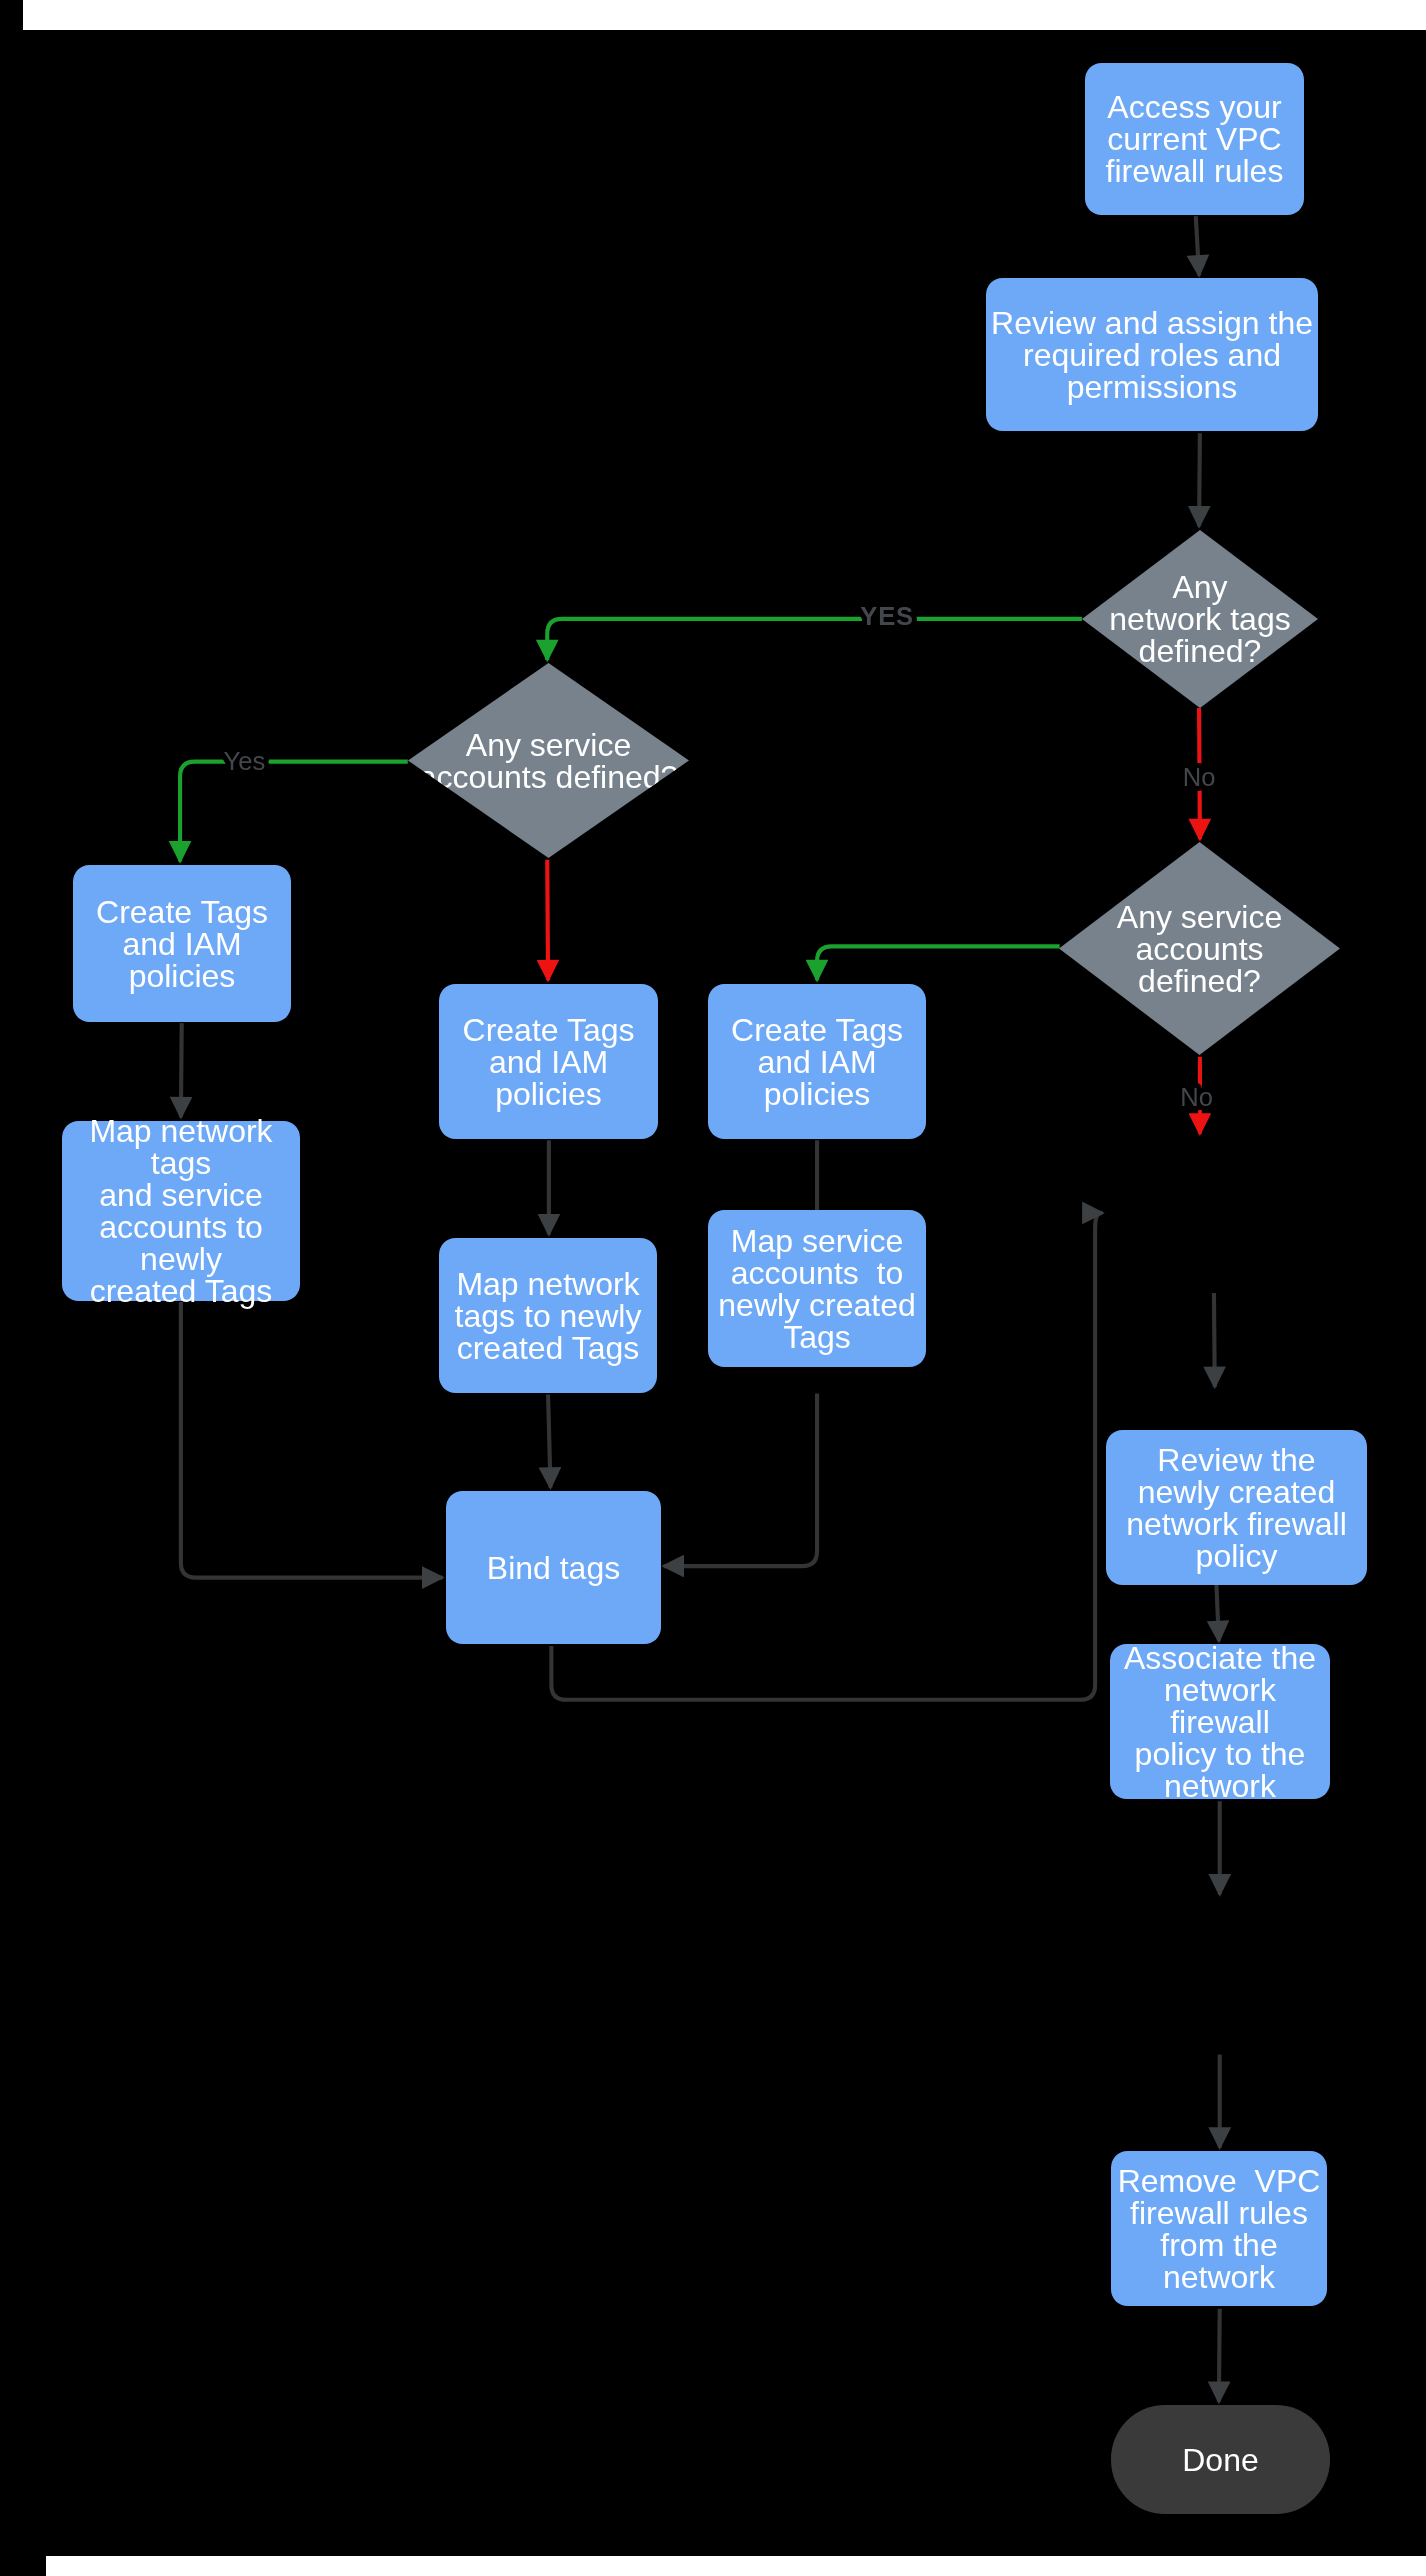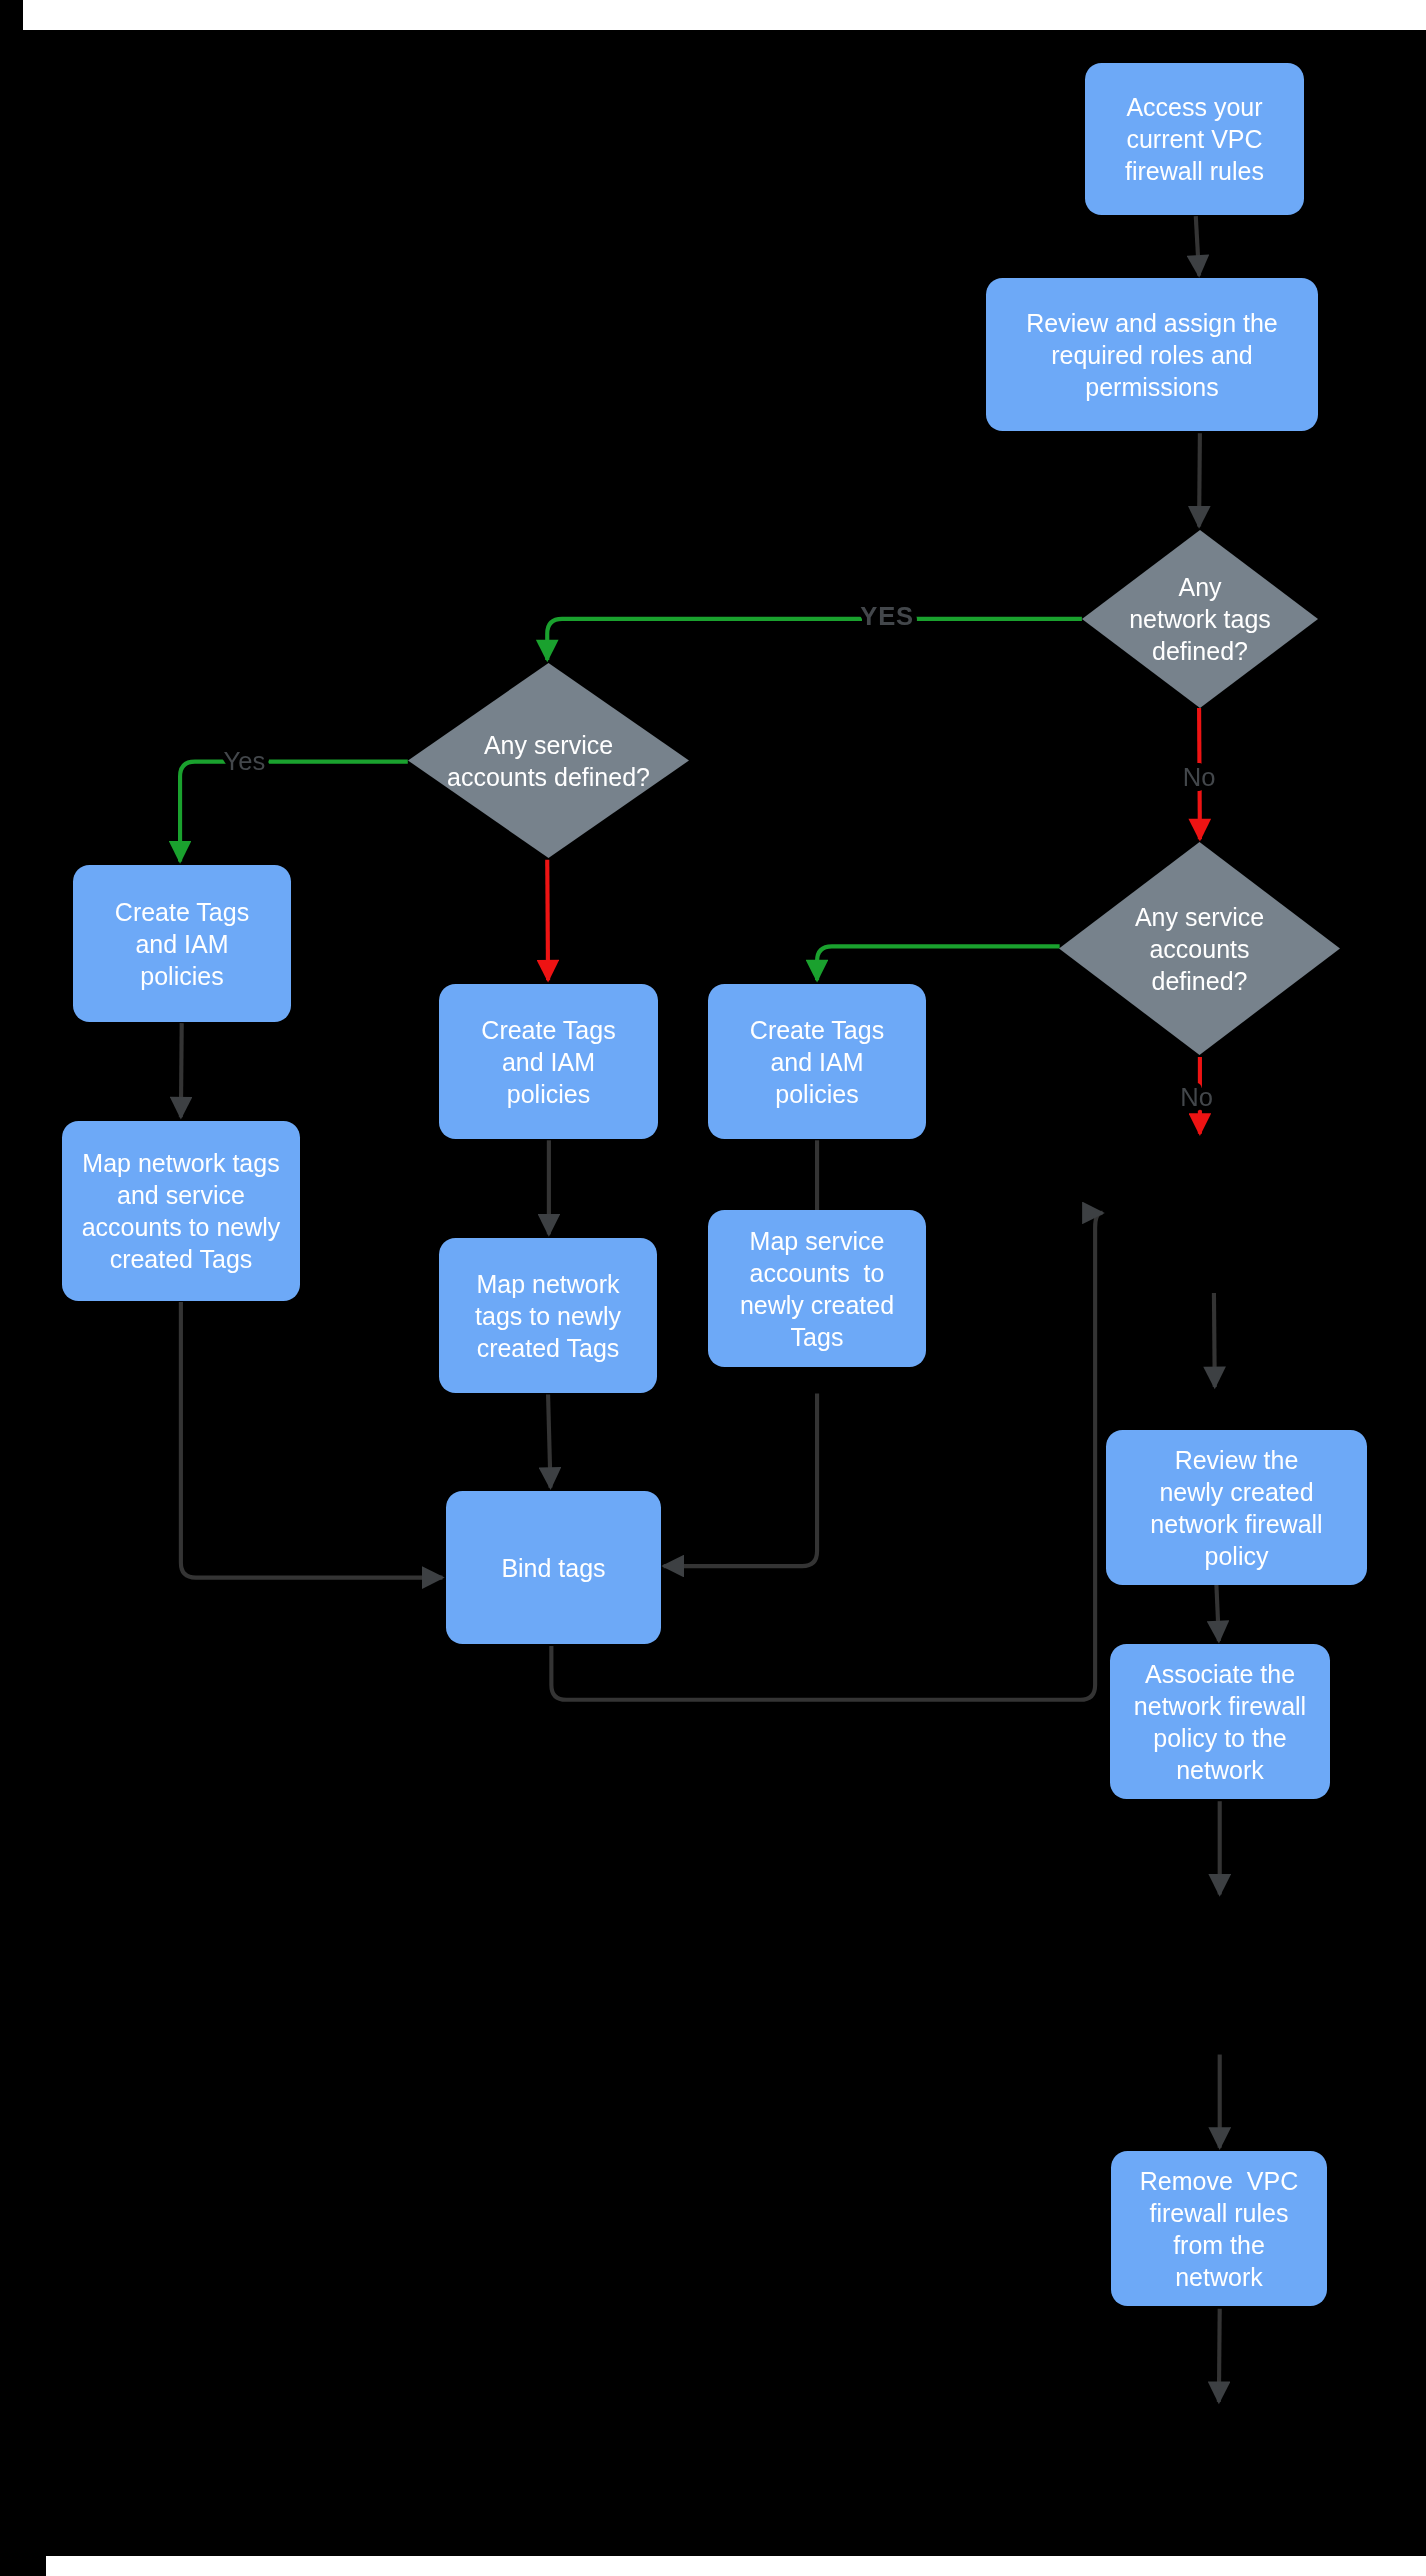--- a/index.html
+++ b/index.html
@@ -2,21 +2,21 @@
 <html style="font-size:13.2px"><head>
 <meta charset="utf-8">
 <style>
   html,body{margin:0;padding:0;background:#000;}
   .stage{position:relative;width:1427px;height:2576px;background:#000000;font-family:"Liberation Sans",sans-serif;overflow:hidden;}
   .bar{position:absolute;background:#ffffff;}
   .bar.top{left:23px;top:0;width:1404px;height:30px;}
   .bar.bottom{left:46px;top:2556px;width:1380px;height:20px;}
   svg.edges{position:absolute;left:0;top:0;}
   .node{position:absolute;display:flex;align-items:center;justify-content:center;text-align:center;
-        color:#ffffff;font-size:25px;line-height:32px;}
+        color:#ffffff;font-size:32px;line-height:32px;}
   .node span{white-space:pre-wrap;}
   .process{background:#6DA9F7;border-radius:16.5px;}
   .decision{background:#77828C;clip-path:polygon(50% 0%,100% 50%,50% 100%,0% 50%);}
   .terminator{background:#3A3A3A;border-radius:54px;}
   path.edge{fill:none;stroke-width:5px;}
   .edge.dark{stroke:#343434;}
   .edge.green{stroke:#1AA12E;}
   .edge.red{stroke:#EE1313;}
   .elabel{font-size:31px;fill:#43474B;text-anchor:middle;
           paint-order:stroke;stroke:#000000;stroke-width:12px;stroke-linejoin:round;
@@ -158,15 +158,18 @@
   </div>
 
 
   <div class="node process" style="left:1111px;top:2151px;width:216px;height:155px">
     <span>Remove  VPC
 firewall rules
 from the
 network</span>
   </div>
 
+  <div class="node terminator" style="left:1111px;top:2405px;width:219px;height:109px">
+    <span>Done</span>
+  </div>
 
 </div>
 
 
 </body></html>

